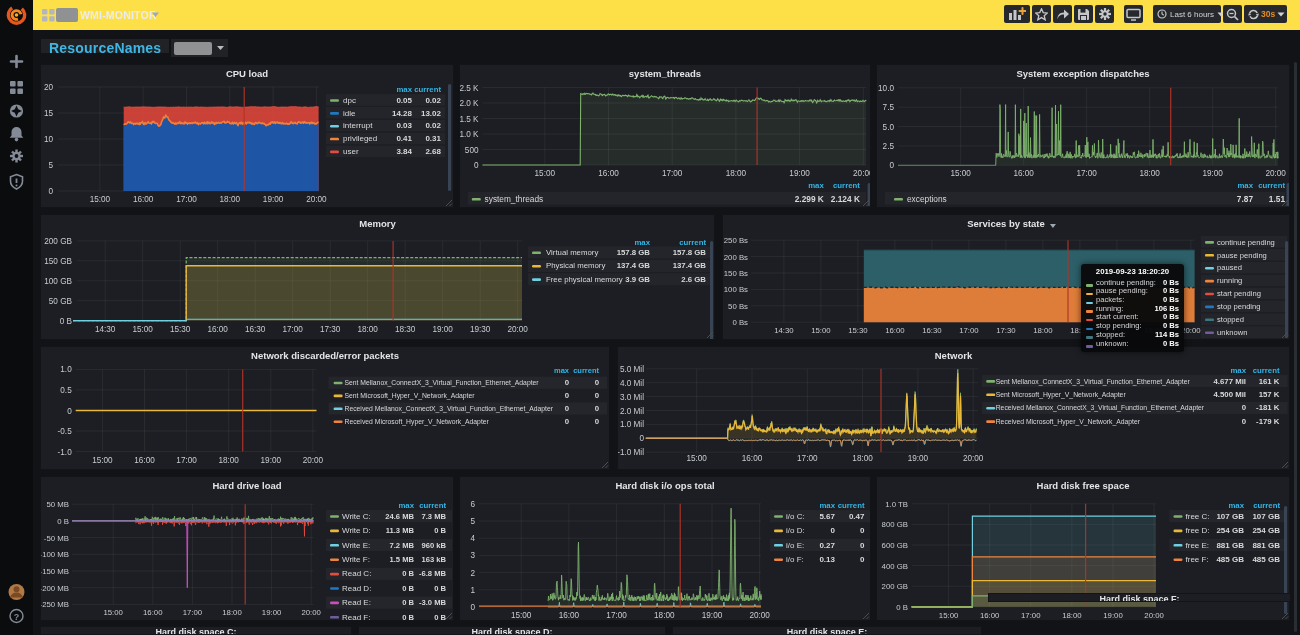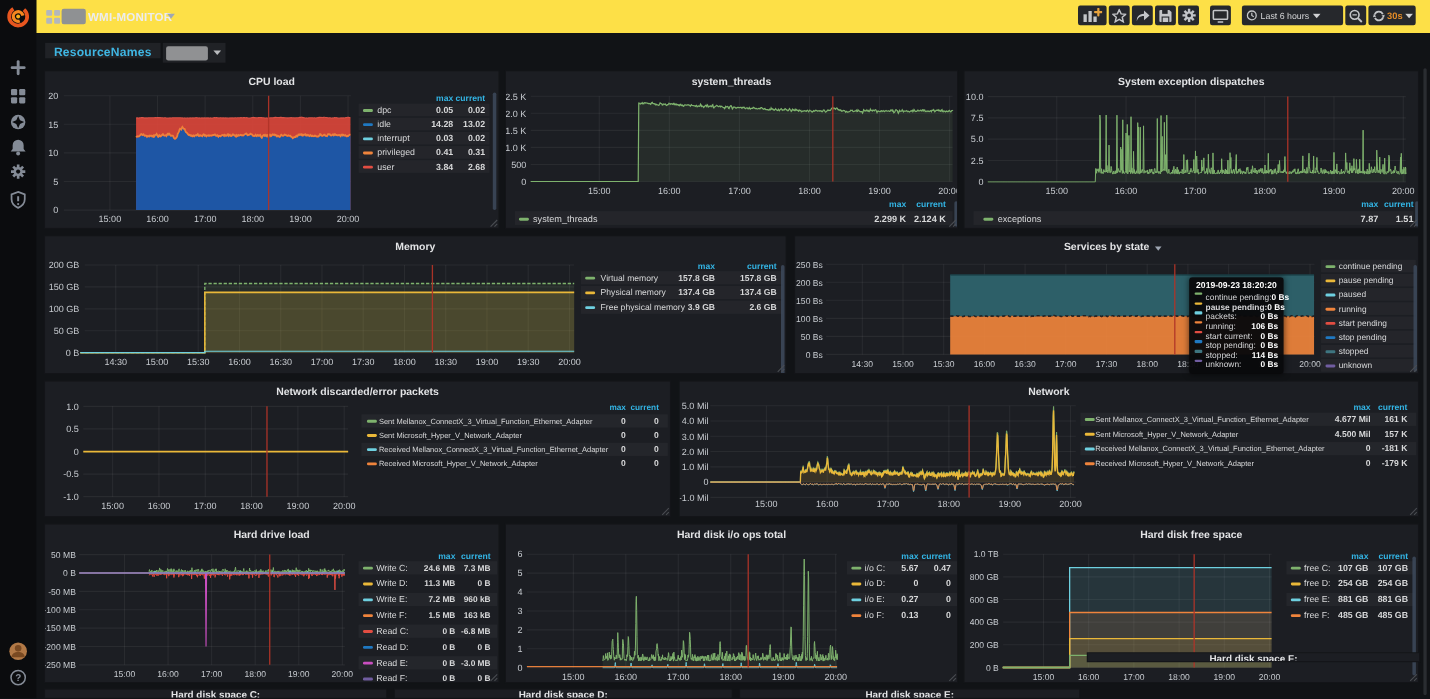--- a/index.html
+++ b/index.html
@@ -1,27 +1,27 @@
 <!DOCTYPE html>
 <html><head><meta charset="utf-8"><style>
 *{margin:0;padding:0;box-sizing:border-box}
 html,body{width:1300px;height:635px;background:#111316;font-family:"Liberation Sans", sans-serif;overflow:hidden;position:relative}
 #side{position:absolute;left:0;top:0;width:33px;height:635px;background:#0b0c0e;z-index:10}
 #nav{position:absolute;left:33px;top:0;width:1267px;height:30px;background:#fde047;z-index:5}
 #navr{position:absolute;right:13px;top:5px;display:flex;align-items:center;gap:2px}
 .nbtn{background:#26282c;height:18px;min-width:19px;border-radius:2px;display:flex;align-items:center;justify-content:center}
 #submenu{position:absolute;left:41px;top:39px;display:flex;z-index:5}
-#varlabel{background:#202226;color:#3fb6e3;font-size:11px;font-weight:700;height:14px;line-height:18px;padding:0 8px;letter-spacing:0.2px}
+#varlabel{background:#202226;color:#3fb6e3;font-size:14px;font-weight:700;height:14px;line-height:18px;padding:0 8px;letter-spacing:0.2px}
 #varval{background:#202226;height:18px;margin-left:2px;display:flex;align-items:center;padding:0 3px}
 #blur{width:38px;height:13px;background:#909193;border-radius:2px;filter:blur(0.4px)}
 .panel{position:absolute;background:#1c1e23;border:1px solid rgba(0,0,0,0.3);overflow:hidden}
 .panel svg{position:absolute;left:-1px;top:-1px}
-#tooltip{position:absolute;left:1081px;top:252px;width:86px;background:rgba(9,9,11,0.97);border-radius:3px;padding:3px 5px 4px 5px;z-index:60;box-shadow:0 0 6px rgba(0,0,0,0.6)}
+#tooltip{position:absolute;left:1081px;top:264px;width:103px;background:rgba(9,9,11,0.97);border-radius:3px;padding:3px 5px 4px 5px;z-index:60;box-shadow:0 0 6px rgba(0,0,0,0.6)}
 #tth{color:#fff;font-size:7.8px;font-weight:700;text-align:center;margin-bottom:2px;white-space:nowrap}
-.ttr{display:flex;align-items:flex-start;height:8.7px}
+.ttr{display:flex;align-items:flex-end;height:8.7px}
 .ttsw{width:7px;height:2.4px;border-radius:1px;flex:none;margin-right:3px}
 .ttn{color:#d4d5d7;font-size:7.6px;white-space:nowrap}
 .ttv{color:#fff;font-size:7.6px;font-weight:700;margin-left:auto;white-space:nowrap}
 #pagescroll{position:absolute;right:3px;top:62px;width:3px;height:570px;background:#2a2d31;border-radius:2px;z-index:40}
 </style></head><body>
 
     <div id="side">
       <svg width="33" height="635">
 
         <defs>
@@ -142,21 +142,21 @@
         </svg>
       </div>
         <div style="width:6px"></div>
         <div class="nbtn">
         <svg width="15" height="13">
           <rect x="1" y="1.5" width="13" height="8" rx="1" fill="none" stroke="#c3c5c8" stroke-width="1.5"></rect>
           <line x1="5" y1="12" x2="10" y2="12" stroke="#c3c5c8" stroke-width="1.5"></line>
         </svg>
       </div>
         <div style="width:6px"></div>
-        <div class="nbtn" style="width:92px;justify-content:flex-start;padding:0 4px;flex:none">
+        <div class="nbtn" style="width:68px;justify-content:flex-start;padding:0 4px;flex:none">
           <svg width="10" height="10" style="flex:none">
           <circle cx="5" cy="5" r="4" fill="none" stroke="#c3c5c8" stroke-width="1.2"></circle>
           <path d="M5,2.6 L5,5 L6.8,6.2" fill="none" stroke="#c3c5c8" stroke-width="1.1"></path>
         </svg>
           <span style="color:#d3d4d6;font-size:8px;margin-left:3px;white-space:nowrap">Last 6 hours</span>
           <svg width="8" height="5" style="margin-left:3px;flex:none">
           <path d="M0.5,0.5 l7,0 l-3.5,4 Z" fill="#d0d1d3"></path>
         </svg>
         </div>
         <div class="nbtn" style="width:17px">
@@ -816,21 +816,21 @@
 
 <div id="tooltip">
     <div id="tth">2019-09-23 18:20:20</div>
     <div class="ttr">
       <span class="ttsw" style="background:#7EB26D"></span>
       <span class="ttn" style="font-weight:400">continue pending:</span>
       <span class="ttv">0 Bs</span>
     </div>
     <div class="ttr">
       <span class="ttsw" style="background:#EAB839"></span>
-      <span class="ttn" style="font-weight:700">pause pending:</span>
+      <span class="ttn" style="font-weight:400">pause pending:</span>
       <span class="ttv">0 Bs</span>
     </div>
     <div class="ttr">
       <span class="ttsw" style="background:#6ED0E0"></span>
       <span class="ttn" style="font-weight:400">packets:</span>
       <span class="ttv">0 Bs</span>
     </div>
     <div class="ttr">
       <span class="ttsw" style="background:#EF843C"></span>
       <span class="ttn" style="font-weight:400">running:</span>

